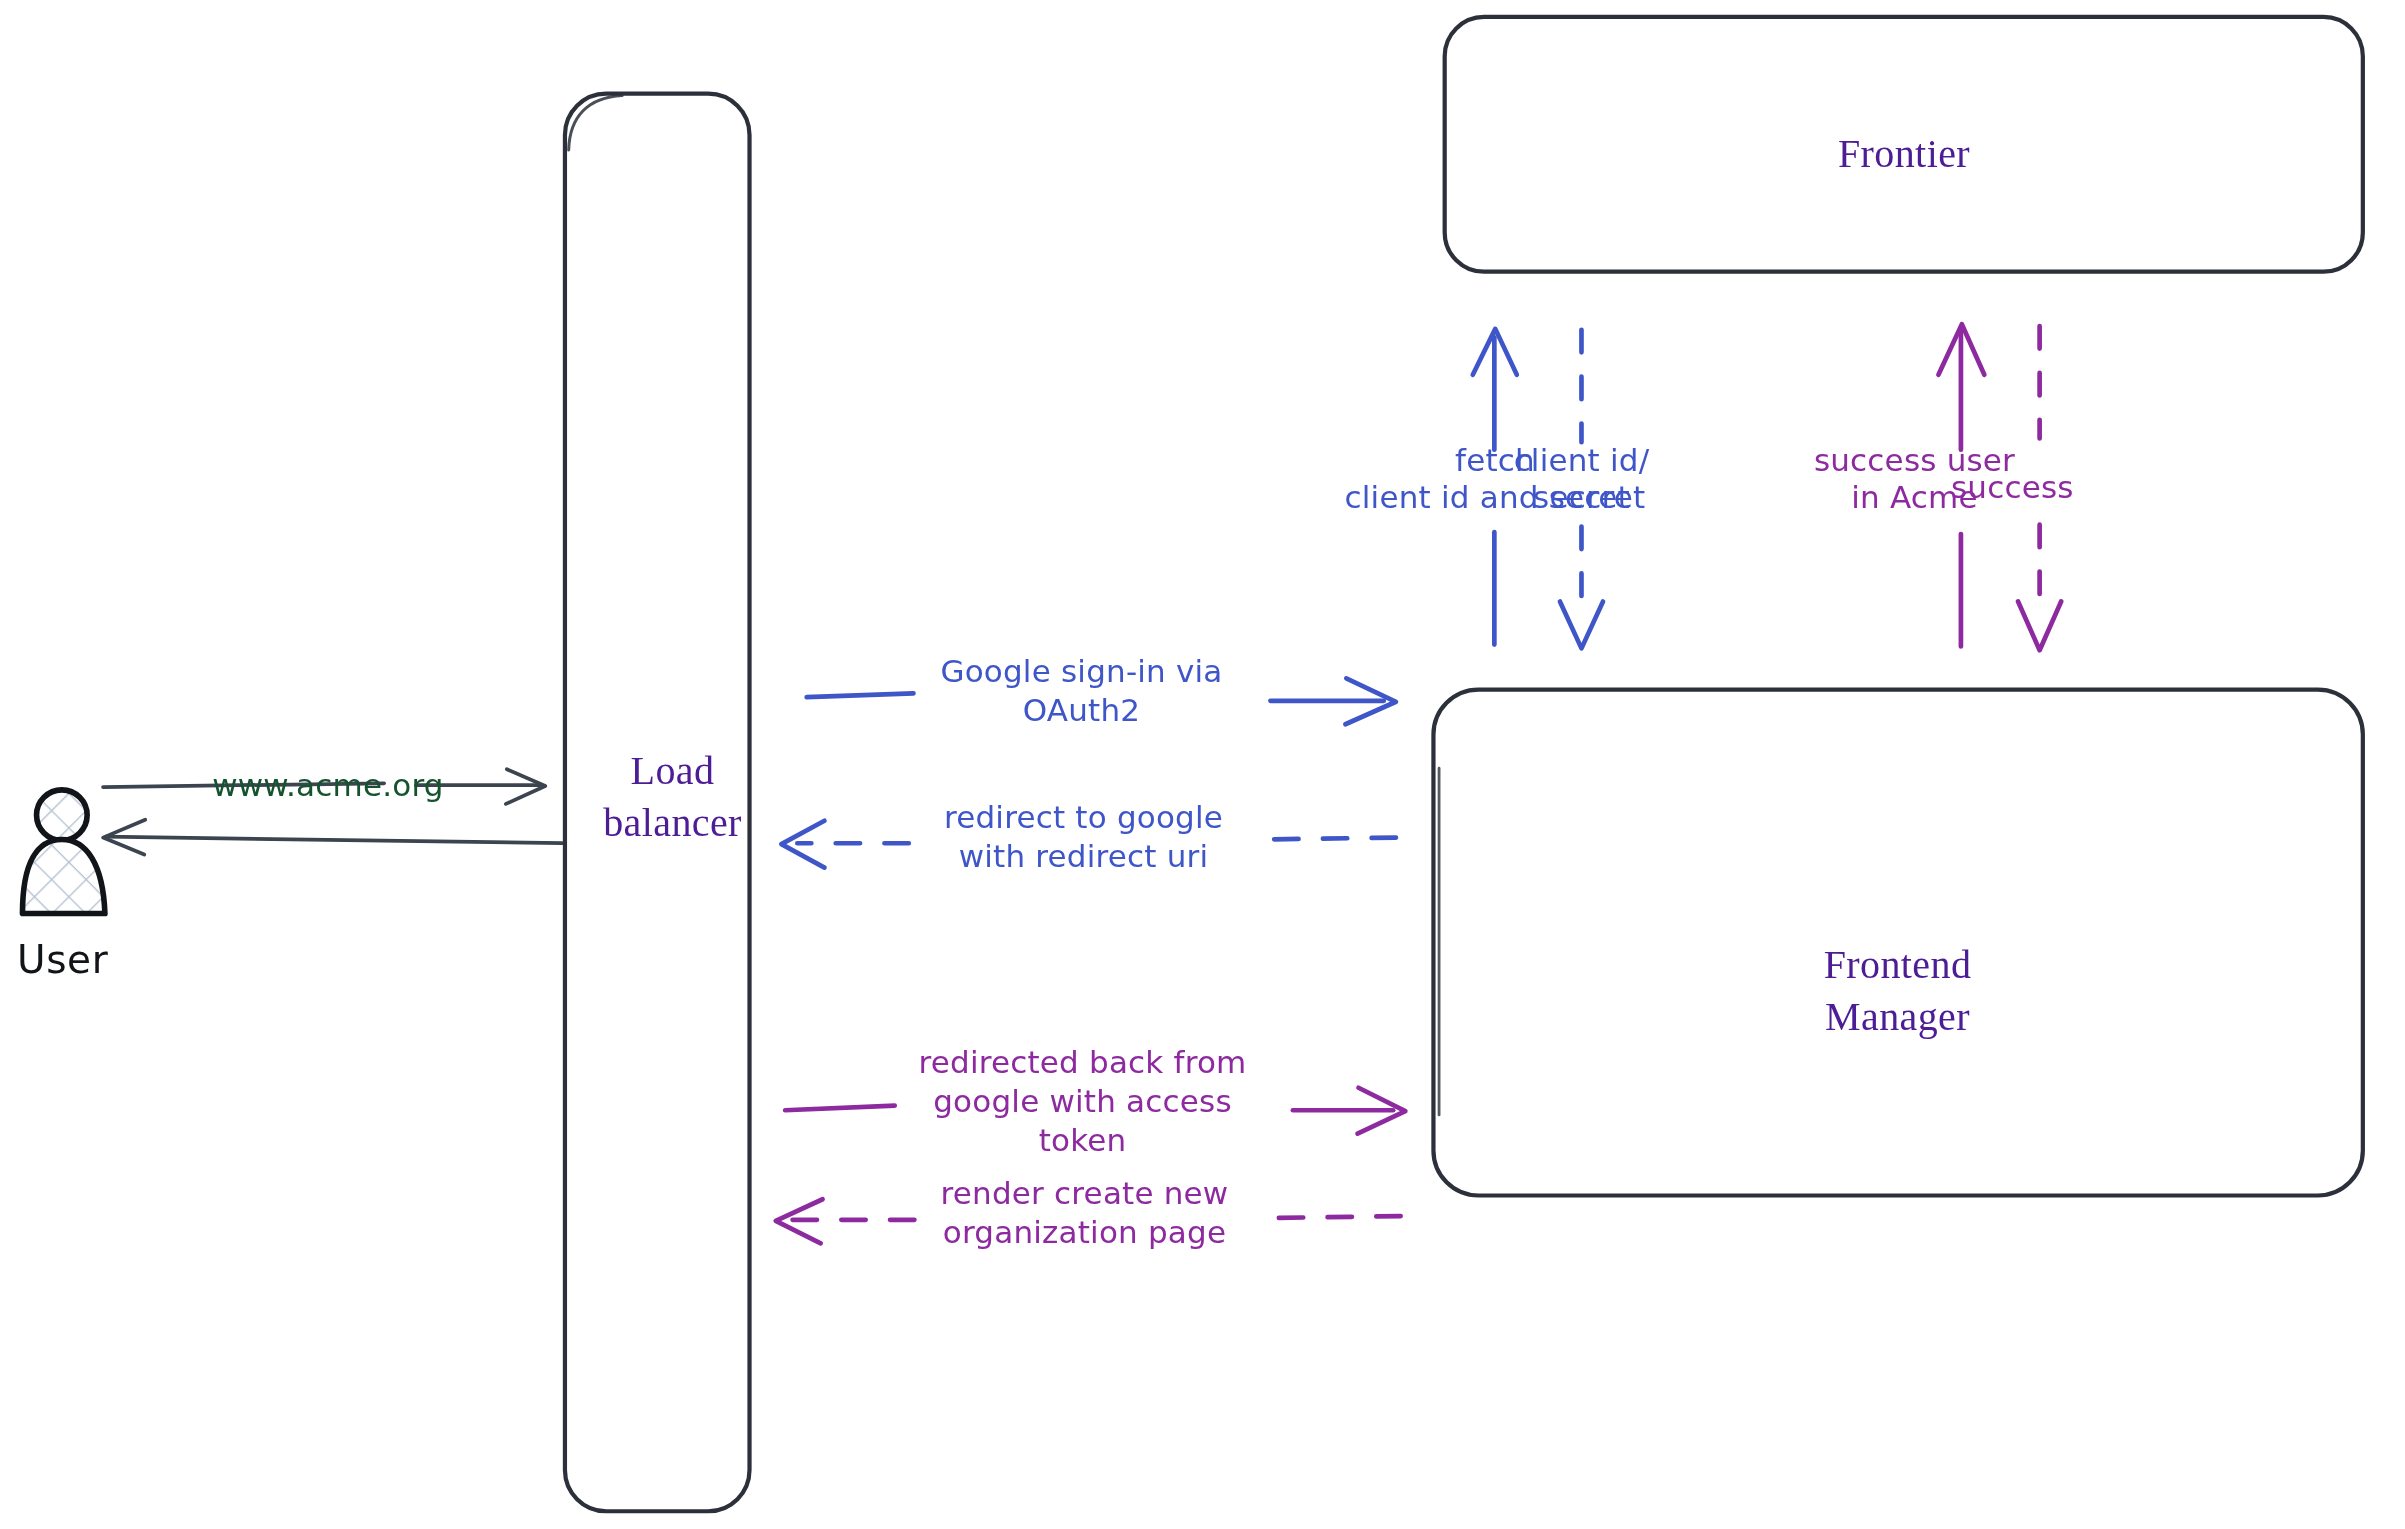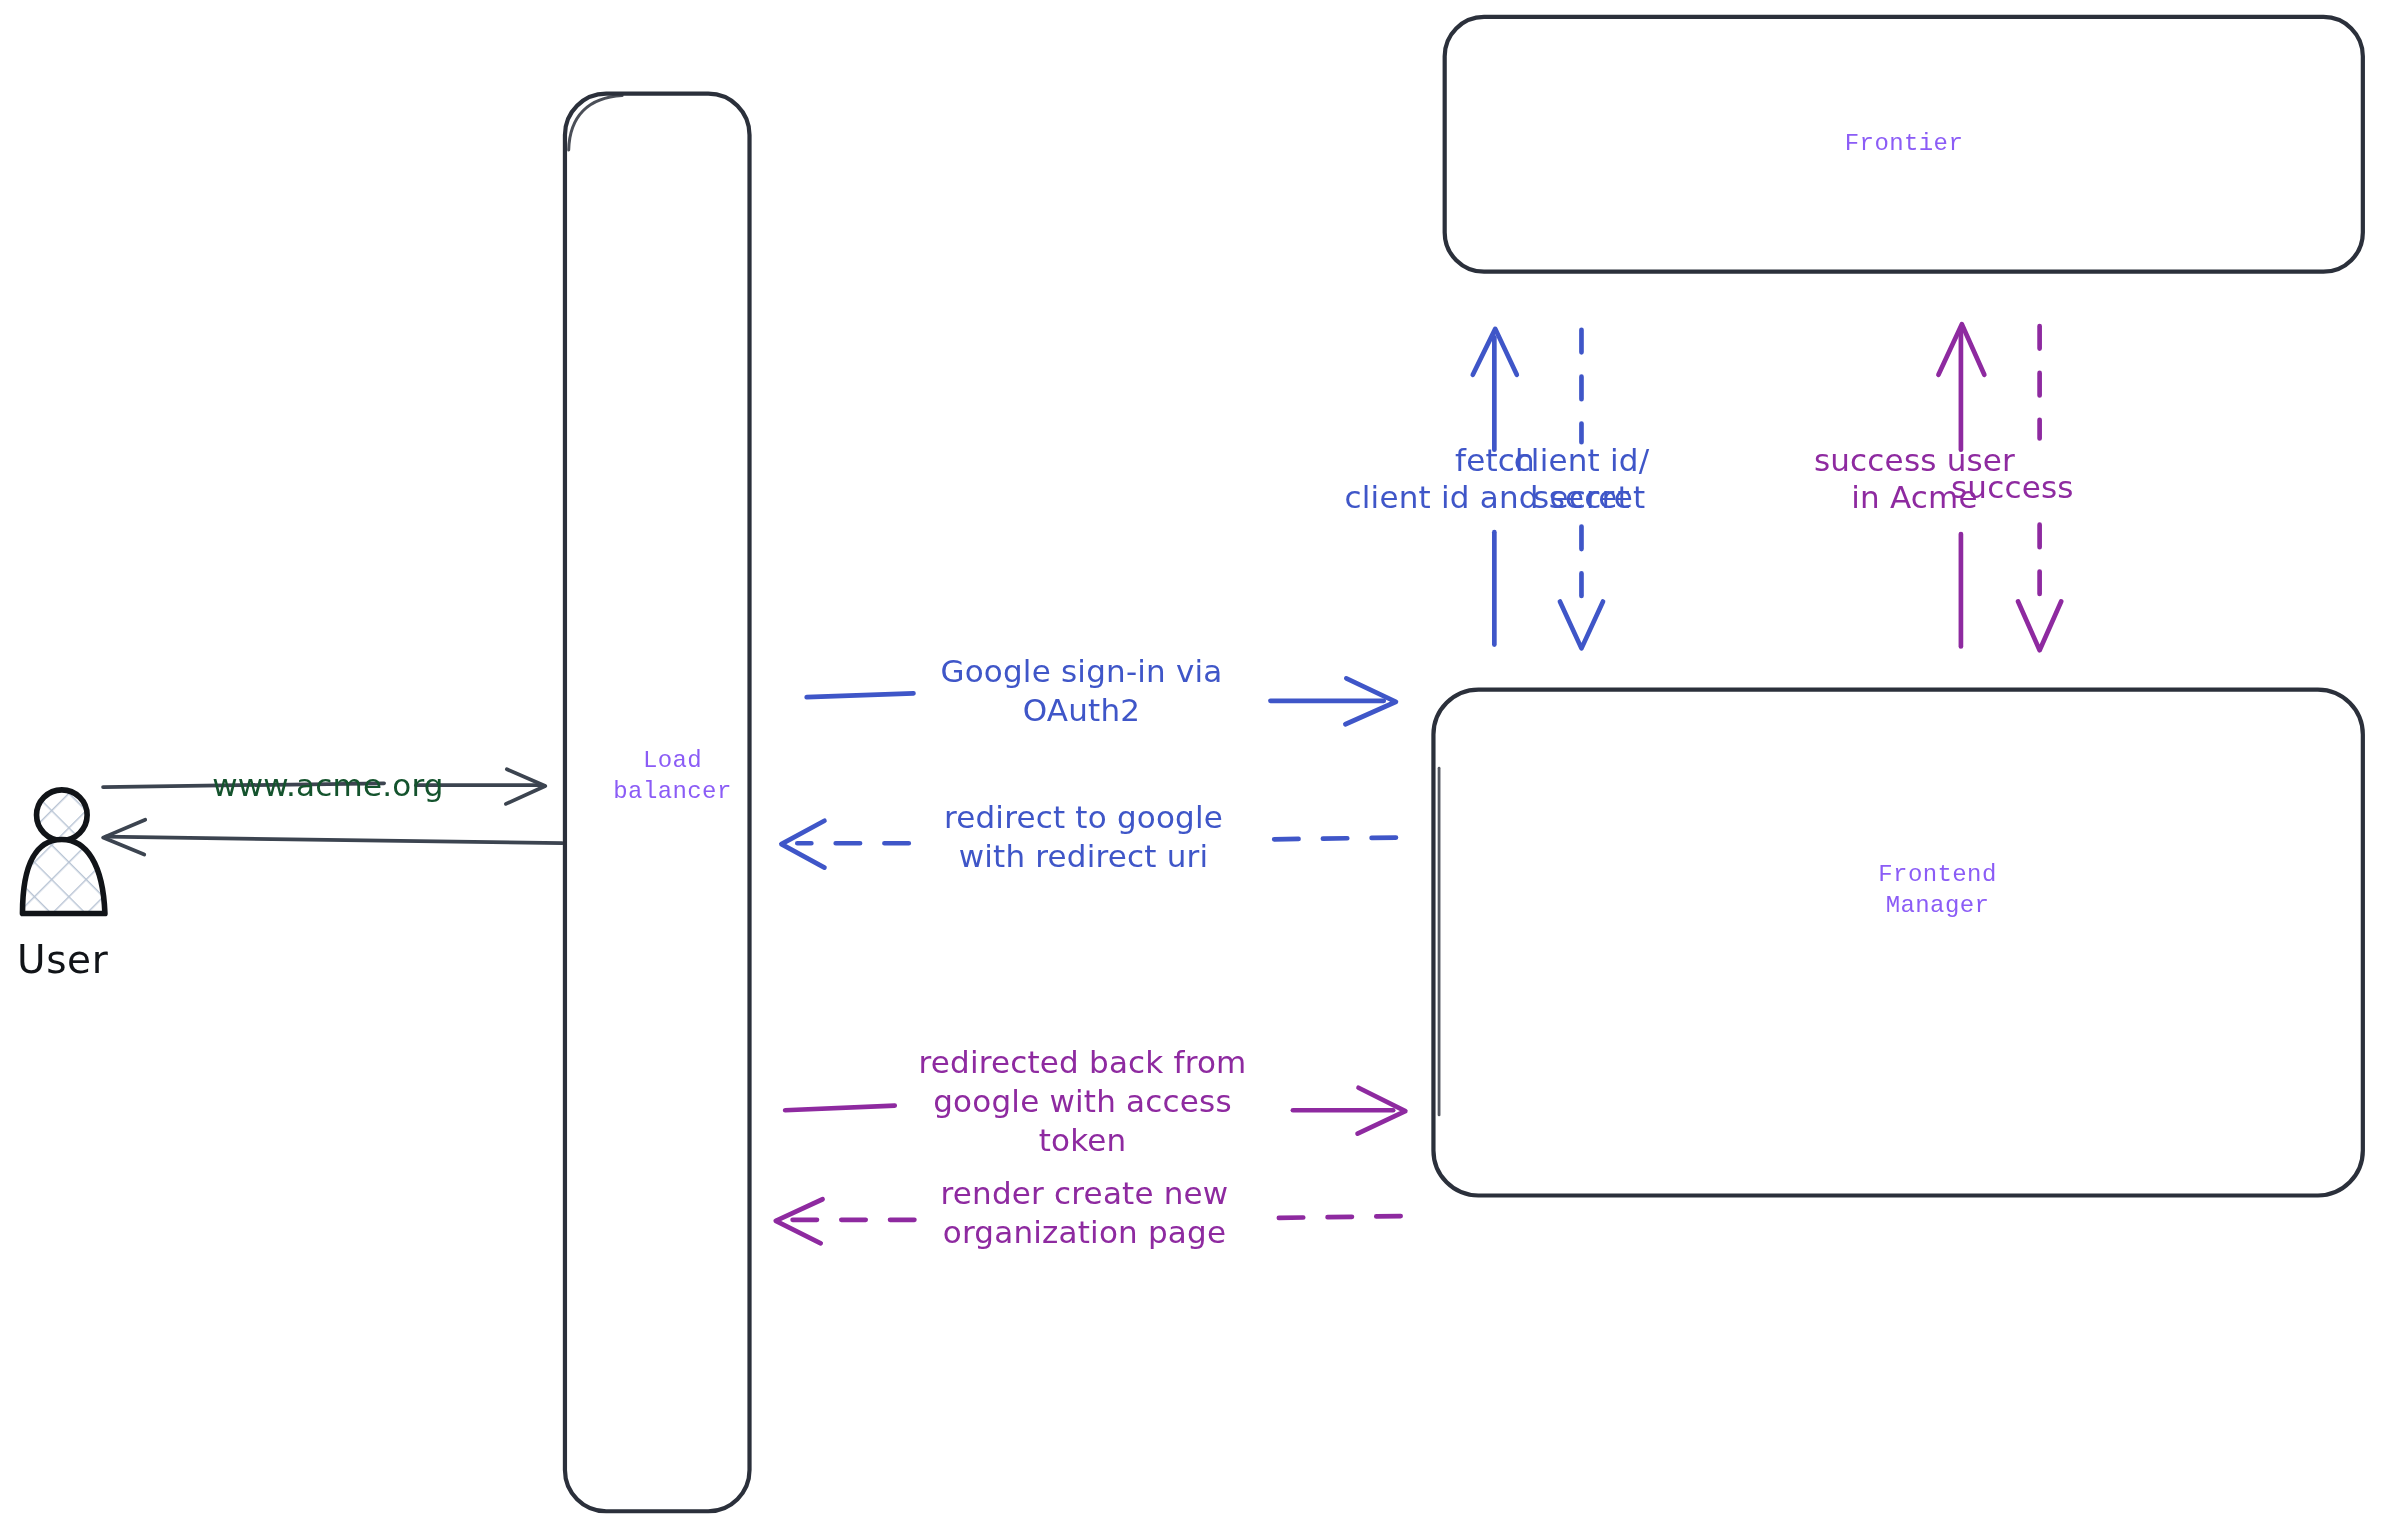--- a/index.html
+++ b/index.html
@@ -20,23 +20,23 @@
   svg.layer {
     position: absolute;
     top: 0;
     left: 0;
     width: 2405px;
     height: 1530px;
   }
   .node-label {
     position: absolute;
     text-align: center;
-    color: #8b5cf6;
-    font-family: Liberation Mono, monospace;
-    font-size: 24px;
+    color: #4c1d95;
+    font-family: Liberation Serif, serif;
+    font-size: 40px;
     line-height: 1.30;
     letter-spacing: 0.4px;
     white-space: pre-line;
     pointer-events: none;
   }
   .edge-label {
     position: absolute;
     text-align: center;
     font-family: "DejaVu Sans", sans-serif;
     font-size: 31px;
@@ -148,21 +148,21 @@
     </g>
   </svg>
 
   <div class="actor-caption" style="left:17px; top:937px;">User</div>
 
   <div class="node-label" style="left:580px; top:745px; width:185px;">Load
 balancer</div>
 
   <div class="node-label" style="left:1445px; top:128px; width:918px;">Frontier</div>
 
-  <div class="node-label" style="left:1433px; top:859px; width:929px;padding-left:40px;">Frontend
+  <div class="node-label" style="left:1433px; top:939px; width:929px;">Frontend
 Manager</div>
 
   <div class="edge-label dark" style="left:192px; top:766px; width:272px;">www.acme.org</div>
 
   <div class="edge-label blue" style="left:899px; top:652px; width:365px;">Google sign-in via
 OAuth2</div>
 
   <div class="edge-label blue" style="left:901px; top:798px; width:365px;">redirect to google
 with redirect uri</div>
 

